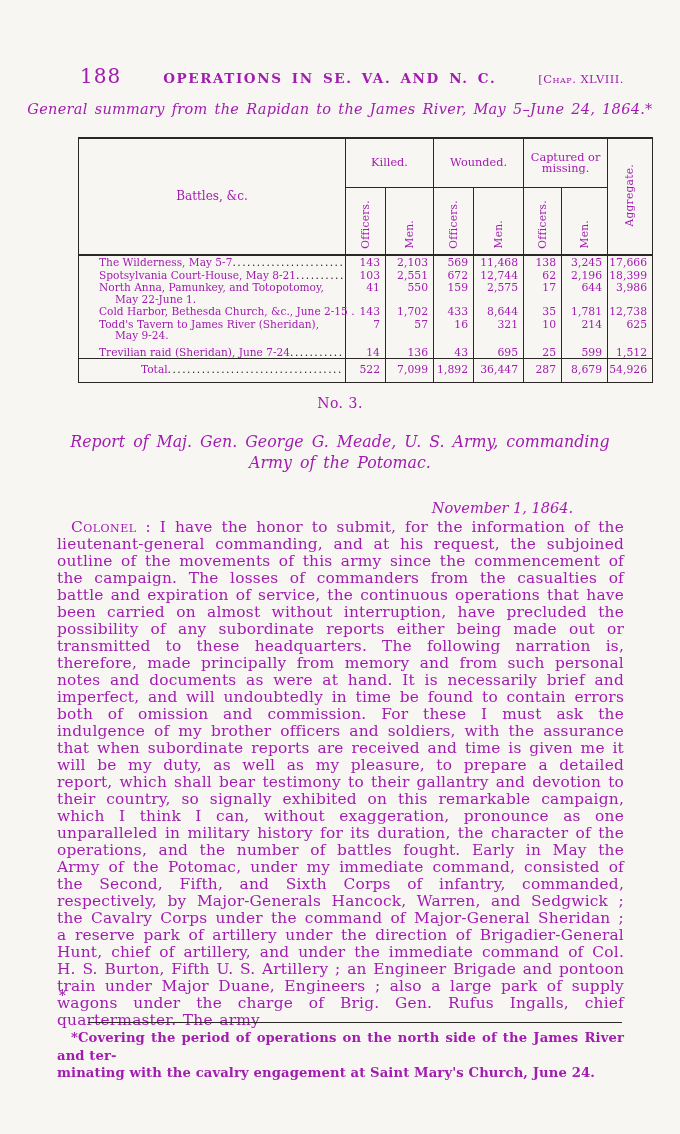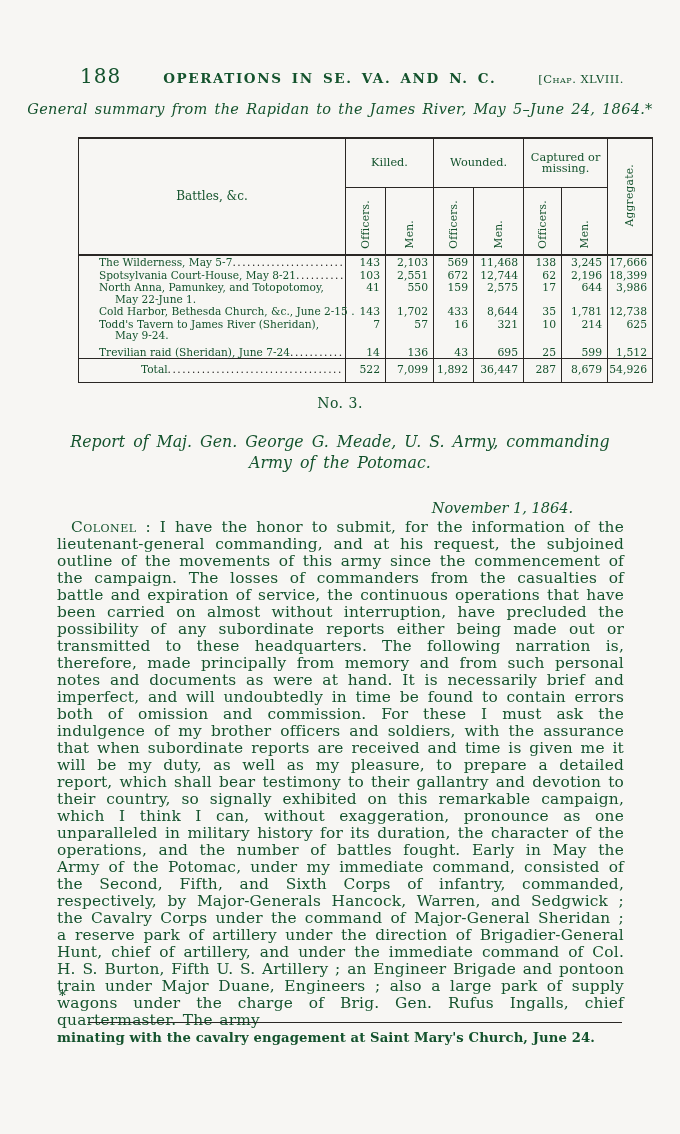--- a/index.html
+++ b/index.html
@@ -1,18 +1,18 @@
 <!DOCTYPE html>
 <html><head>
 <meta charset="utf-8">
 <style>
   html,body{margin:0;padding:0;}
   .page{
     position:relative; width:680px; height:1134px;
-    background:#f7f6f3; color:#14532d;
+    background:#f7f6f3; color:#a21caf;
     font-family:"DejaVu Serif", serif;
     overflow:hidden;
   }
   
   .runhead{position:absolute; top:64px; left:80px; width:544px;
     display:flex; justify-content:space-between; align-items:baseline;}
   .pagenum{font-size:20px; letter-spacing:1px;}
   .runtitle{font-size:13.5px; font-weight:bold; letter-spacing:1.6px; word-spacing:3px;}
   .chap{font-size:11.5px; font-variant:small-caps; letter-spacing:.5px;}
   
@@ -225,16 +225,17 @@
   <div class="datedate">November 1, 1864.</div>
 
   <div class="body">
     <p style="margin:0;"><span class="indent"></span><span class="sc">Colonel</span><span> : </span><span>I have the honor to submit, for the information of the lieutenant-general commanding, and at his request, the subjoined outline of the movements of this army since the commencement of the campaign.  The losses of commanders from the casualties of battle and expiration of service, the continuous operations that have been carried on almost without interruption, have precluded the possibility of any subordinate reports either being made out or transmitted to these headquarters.  The following narration is, therefore, made principally from memory and from such personal notes and documents as were at hand.  It is necessarily brief and imperfect, and will undoubtedly in time be found to contain errors both of omission and commission.  For these I must ask the indulgence of my brother officers and soldiers, with the assurance that when subordinate reports are received and time is given me it will be my duty, as well as my pleasure, to prepare a detailed report, which shall bear testimony to their gallantry and devotion to their country, so signally exhibited on this remarkable campaign, which I think I can, without exaggeration, pronounce as one unparalleled in military history for its duration, the character of the operations, and the number of battles fought.  Early in May the Army of the Potomac, under my immediate command, consisted of the Second, Fifth, and Sixth Corps of infantry, commanded, respectively, by Major-Generals Hancock, Warren, and Sedgwick ; the Cavalry Corps under the command of Major-General Sheridan ; a reserve park of artillery under the direction of Brigadier-General Hunt, chief of artillery, and under the immediate command of Col. H. S. Burton, Fifth U. S. Artillery ; an Engineer Brigade and pontoon train under Major Duane, Engineers ; also a large park of supply wagons under the charge of Brig. Gen. Rufus Ingalls, chief quartermaster.  The army</span></p>
   </div>
 
   <div class="marginmark">*</div>
 
   <div class="fnrule"></div>
   <div class="footnote">
+    <div class="l1">*Covering the period of  operations on the north side of the James River and ter-</div>
     <div class="l2">minating with the cavalry engagement at Saint Mary's Church, June 24.</div>
   </div>
 
 </div>
 
 </body></html>

